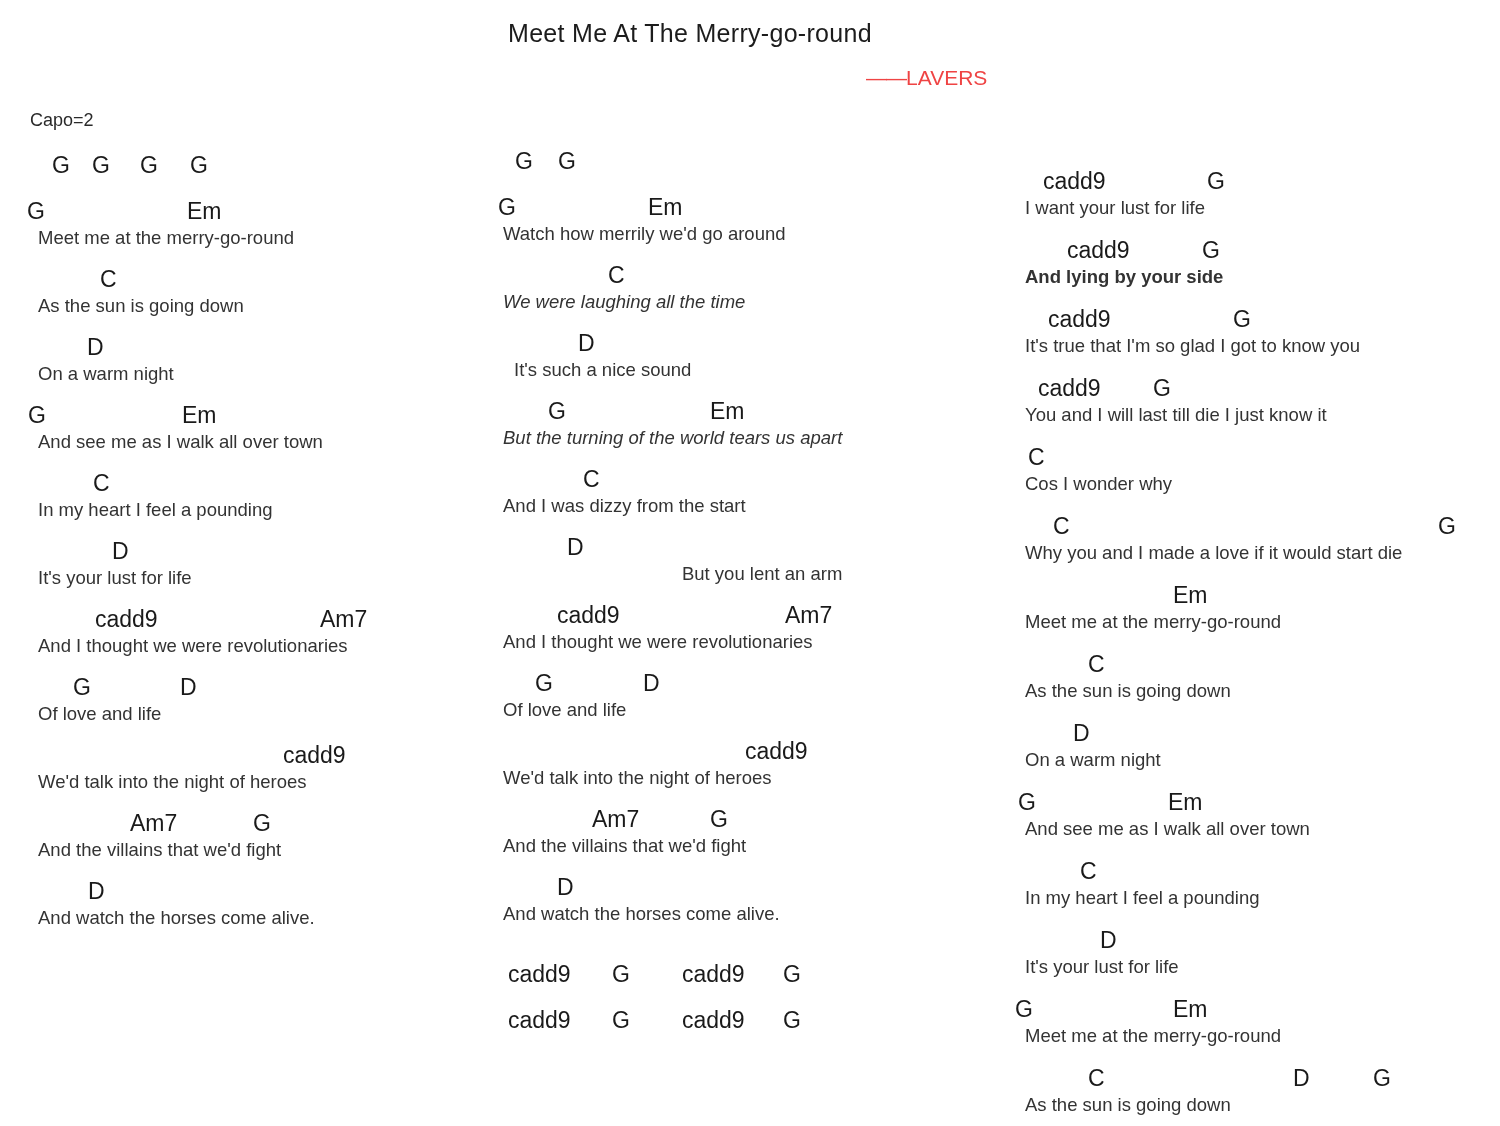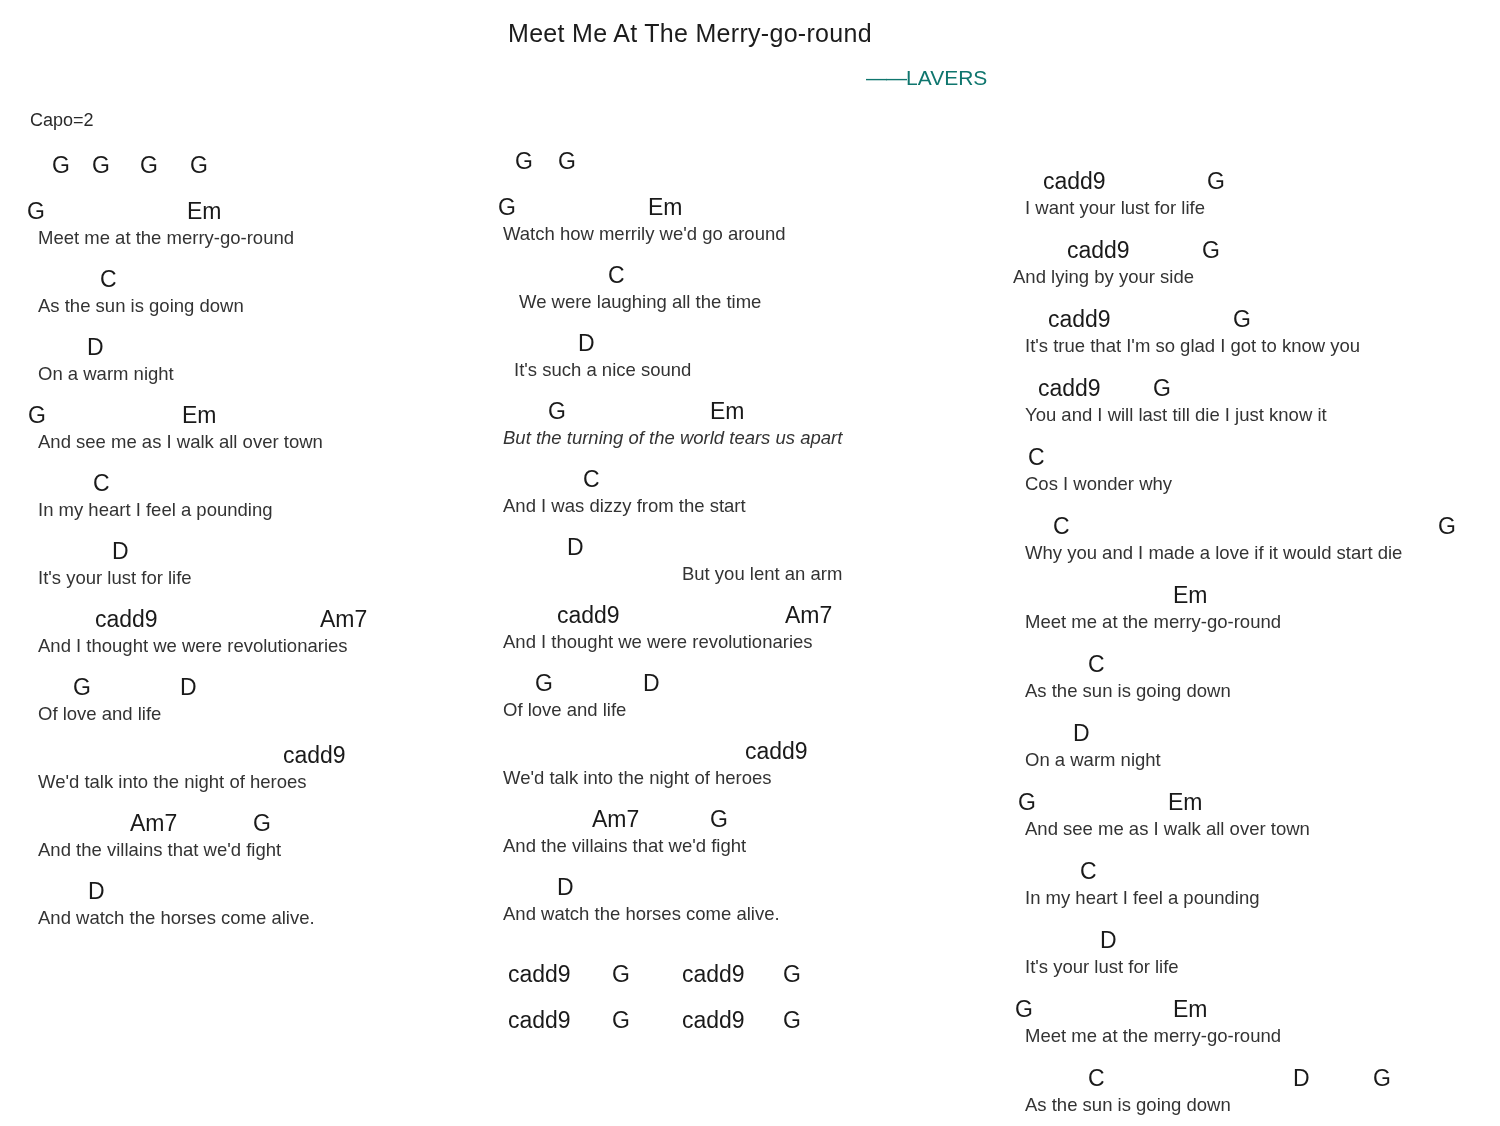--- a/index.html
+++ b/index.html
@@ -25,21 +25,21 @@
     font-size: 25px;
     color: #1c1c1c;
     letter-spacing: 0.3px;
     white-space: pre;
   }
   .artist {
     position: absolute;
     left: 866px;
     top: 66px;
     font-size: 21px;
-    color: #0f766e;
+    color: #ef4444;
     white-space: pre;
   }
   .artist .dash { letter-spacing: -1px; }
   .capo {
     position: absolute;
     left: 30px;
     top: 110px;
     font-size: 18px;
     color: #2a2a2a;
     white-space: pre;
@@ -169,21 +169,21 @@
           <div class="chord-line">
             <span class="chord" style="left: 0px;">G</span>
             <span class="chord" style="left: 150px;">Em</span>
           </div>
           <div class="lyric" style="margin-left: 5px;">Watch how merrily we'd go around</div>
         </div>
         <div class="line pair">
           <div class="chord-line">
             <span class="chord" style="left: 110px;">C</span>
           </div>
-          <div class="lyric" style="margin-left: 21px;">We were laughing all the time</div>
+          <div class="lyric" style="margin-left: 5px; font-style: italic;">We were laughing all the time</div>
         </div>
         <div class="line pair">
           <div class="chord-line">
             <span class="chord" style="left: 80px;">D</span>
           </div>
           <div class="lyric" style="margin-left: 16px;">It's such a nice sound</div>
         </div>
         <div class="line pair">
           <div class="chord-line">
             <span class="chord" style="left: 50px;">G</span>
@@ -259,21 +259,21 @@
             <span class="chord" style="left: 30px;">cadd9</span>
             <span class="chord" style="left: 194px;">G</span>
           </div>
           <div class="lyric" style="margin-left: 12px;">I want your lust for life</div>
         </div>
         <div class="line pair">
           <div class="chord-line">
             <span class="chord" style="left: 54px;">cadd9</span>
             <span class="chord" style="left: 189px;">G</span>
           </div>
-          <div class="lyric" style="">And lying by your side</div>
+          <div class="lyric" style="margin-left: 12px; font-weight: bold;">And lying by your side</div>
         </div>
         <div class="line pair">
           <div class="chord-line">
             <span class="chord" style="left: 35px;">cadd9</span>
             <span class="chord" style="left: 220px;">G</span>
           </div>
           <div class="lyric" style="margin-left: 12px;">It's true that I'm so glad I got to know you</div>
         </div>
         <div class="line pair">
           <div class="chord-line">

